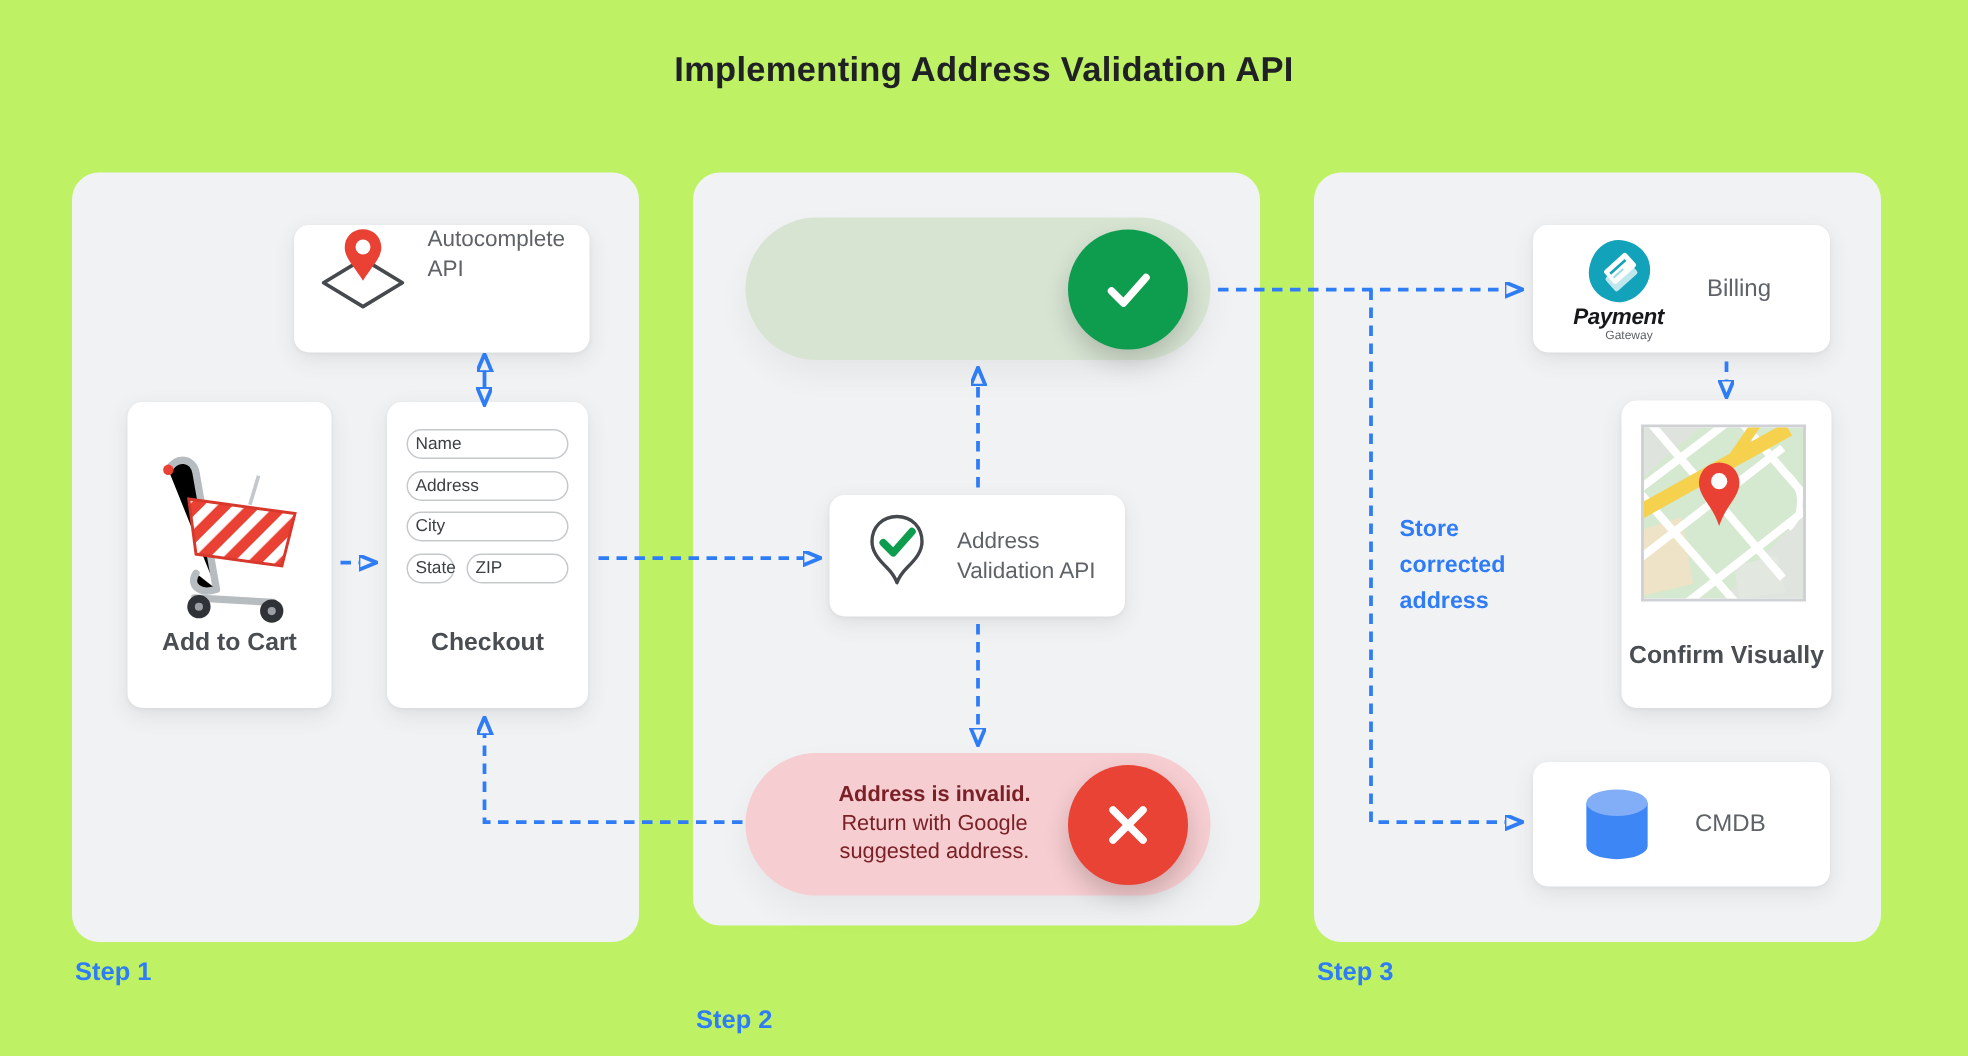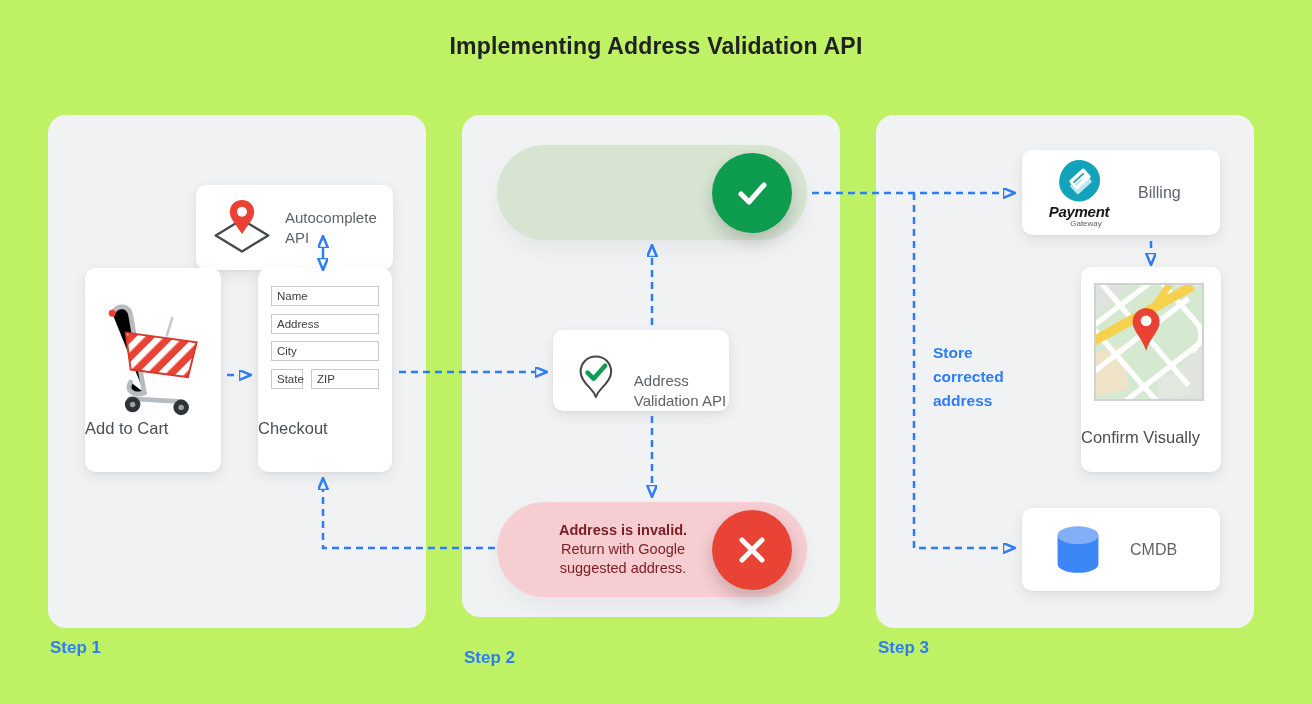--- a/index.html
+++ b/index.html
@@ -17,56 +17,56 @@
   .title{position:absolute;top:33px;left:0;right:0;text-align:center;
     font-size:23px;font-weight:700;color:var(--title-color);letter-spacing:.2px;}
 
   .panel{position:absolute;background:var(--panel-bg);border-radius:18px;}
   .panel1{left:48px;top:115px;width:378px;height:513px;}
   .panel2{left:462px;top:115px;width:378px;height:502px;}
   .panel3{left:876px;top:115px;width:378px;height:513px;}
 
   .step-label{position:absolute;font-size:17px;font-weight:700;color:var(--accent-blue);}
   .step1-label{left:50px;top:638px;}
-  .step2-label{left:464px;top:648px;}
+  .step2-label{left:464px;top:670px;}
   .step3-label{left:878px;top:638px;text-align:center;}
 
   .card{position:absolute;background:var(--card-bg);border-radius:10px;
     box-shadow:0 5px 14px rgba(60,64,67,.10),0 1px 3px rgba(60,64,67,.06);}
 
   
-  .autocomplete-card{left:196px;top:150px;width:197px;height:85px;display:flex;align-items:center;padding-left:16px;gap:13px;margin-top:35px;}
+  .autocomplete-card{left:196px;top:150px;width:197px;height:85px;display:flex;align-items:flex-start;padding-left:16px;gap:13px;}
   .api-card-label{font-size:15px;color:var(--label-gray);line-height:1.32;width:104px;}
   .cart-card{left:85px;top:268px;width:136px;height:204px;}
   .cart-card svg{position:absolute;left:2px;top:20px;}
-  .big-card-label{position:absolute;left:0;right:0;top:150px;
-    font-size:16.5px;font-weight:400;color:var(--dark-label);line-height:1.25;}
+  .big-card-label{position:absolute;left:0;right:0;top:150px;text-align:center;
+    font-size:16.5px;font-weight:700;color:var(--dark-label);line-height:1.25;}
   .checkout-card{left:258px;top:268px;width:134px;height:204px;padding:18px 13px 0;}
-  .field{border:1.5px solid var(--field-border);background:#fff;height:20px;border-radius:0;
+  .field{border:1.5px solid var(--field-border);background:#fff;height:20px;border-radius:10px;
     display:flex;align-items:center;padding:0 5px;font-size:11.5px;color:#3c4043;margin-bottom:7.5px;}
   .field-row{display:flex;gap:8px;}
   .field-state{width:32px;}
   .field-zip{flex:1;text-align:center;}
 
   
   .pill{position:absolute;left:497px;width:310px;height:95px;border-radius:48px;
     box-shadow:0 10px 22px rgba(0,0,0,.05);}
   .pill-valid{top:145px;background:var(--green-pill-bg);}
   .pill-invalid{top:502px;background:var(--red-pill-bg);}
   .pill-text{position:absolute;left:36px;top:0;bottom:0;width:180px;
     display:flex;flex-direction:column;justify-content:center;text-align:center;
     font-size:14.5px;line-height:1.32;}
   .pill-valid .pill-text{color:var(--green-text);}
   .pill-invalid .pill-text{color:var(--red-text);}
   .pill-title{font-weight:700;}
   .pill-badge{position:absolute;right:15px;top:7.5px;width:80px;height:80px;border-radius:50%;
     display:flex;align-items:center;justify-content:center;box-shadow:0 8px 16px rgba(0,0,0,.18);}
   .badge-green{background:var(--green-circle);}
   .badge-red{background:var(--red-circle);}
-  .validation-card{left:553px;top:330px;width:176px;height:81px;display:flex;align-items:flex-end;padding-left:20px;gap:15px;}
+  .validation-card{left:553px;top:330px;width:197px;height:81px;display:flex;align-items:center;padding-left:20px;gap:15px;}
 
   
   .billing-card{left:1022px;top:150px;width:198px;height:85px;display:flex;align-items:center;padding-left:14px;gap:16px;}
   .pg-logo{width:86px;display:flex;flex-direction:column;align-items:center;}
   .pg-name{font-size:15px;font-weight:800;font-style:italic;color:#17181a;letter-spacing:-.3px;margin-top:-2px;}
   .pg-sub{font-size:8px;color:#5b5e63;margin-top:-1px;margin-left:14px;}
   .confirm-card{left:1081px;top:267px;width:140px;height:205px;}
   .map-thumb{position:absolute;left:13px;top:16px;border:2px solid #cfd1d4;}
   .confirm-card .big-card-label{top:160px;}
   .cmdb-card{left:1022px;top:508px;width:198px;height:83px;display:flex;align-items:center;padding-left:30px;gap:26px;}

